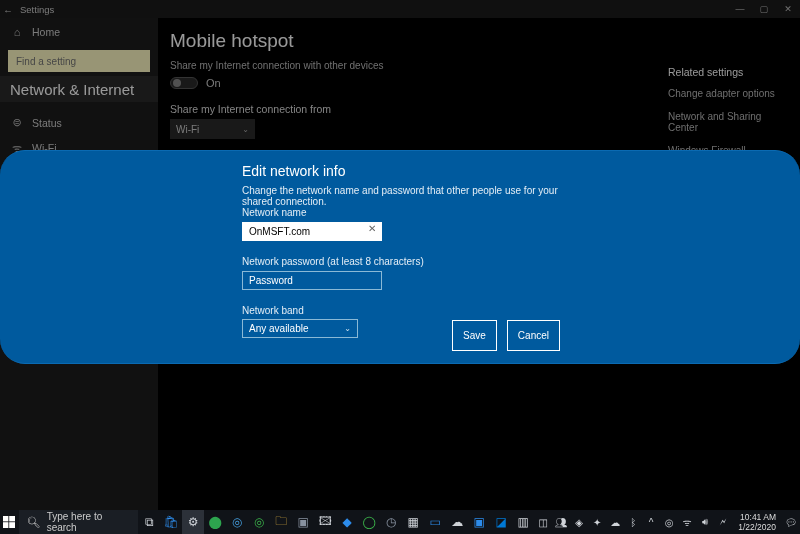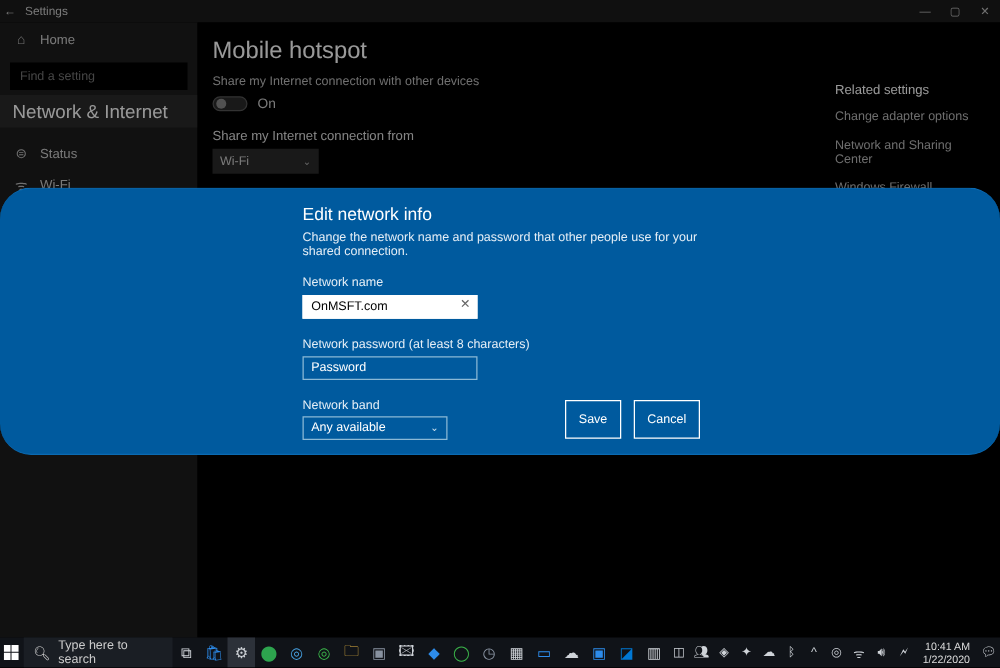--- a/index.html
+++ b/index.html
@@ -9,21 +9,21 @@
   
   .titlebar { position:absolute; top:0; left:0; right:0; height:18px; background:#1b1b1b; display:flex; align-items:center; font-size:9.5px; color:#ccc; }
   .tb-back { width:16px; display:flex; align-items:center; justify-content:center; height:100%; }
   .tb-title { margin-left:4px; }
   .tb-btns { margin-left:auto; display:flex; height:100%; }
   .tb-btn { width:24px; display:flex; align-items:center; justify-content:center; font-size:9px; color:#bbb; }
 
   .sidebar { position:absolute; top:18px; left:0; width:158px; bottom:24px; background:#1d1d1d; }
   .side-item { display:flex; align-items:center; gap:8px; height:25px; padding:0 10px; font-size:10.5px; color:#ccc; }
   .side-item.home { height:28px; }
-  .search-box { margin:4px 8px; height:22px; background:#000000; border:none; color:#888; font-size:10px; padding:0 8px; width:calc(100% - 16px); }
+  .search-box { margin:4px 8px; height:22px; background:#fef9c3; border:none; color:#888; font-size:10px; padding:0 8px; width:calc(100% - 16px); }
   .side-head { height:26px; display:flex; align-items:center; padding:0 10px; font-size:15px; color:#fff; background:#2a2a2a; }
   .side-icon { width:14px; display:flex; align-items:center; justify-content:center; font-size:11px; color:#bbb; }
 
   .content { position:absolute; top:18px; left:158px; right:0; bottom:24px; background:#000; color:#fff; padding:12px 12px 0 12px; }
   .page-title { font-size:19px; font-weight:400; margin-bottom:8px; }
   .sharelbl { font-size:10px; color:#bbb; margin-bottom:6px; }
   .toggle-row { display:flex; align-items:center; gap:8px; margin-bottom:14px; font-size:11px; color:#ccc; }
   .toggle { width:28px; height:12px; background:#2a2a2a; border:1px solid #555; border-radius:7px; position:relative; }
   .toggle .knob { position:absolute; top:1px; left:2px; width:8px; height:8px; background:#888; border-radius:50%; }
   .sect-lbl { font-size:10.5px; color:#ddd; margin-bottom:4px; }
@@ -34,21 +34,21 @@
   .related-head { font-size:10.5px; color:#fff; margin-bottom:10px; }
   .related-link { color:#b8b8b8; margin-bottom:12px; }
 
   
   .dimmer { position:absolute; top:0; left:0; right:0; bottom:24px; background:rgba(0,0,0,0.4); }
 
   
   .dialog { position:absolute; left:0; right:0; top:150px; height:214px; background:#005a9e; border-top:1px solid #0a6ab2; border-bottom:1px solid #0a6ab2; color:#fff;border-radius:25px; }
   .dialog-inner { margin-left:242px; margin-right:240px; }
   .dlg-title { font-size:14px; font-weight:400; padding-top:12px; margin-bottom:6px; }
-  .dlg-desc { font-size:10px; color:#e4eef6; margin-bottom:14px; }
+  .dlg-desc { font-size:10px; color:#e4eef6; }
   .fld-lbl { font-size:10px; color:#e4eef6; margin-bottom:3px; }
   .fld-input { width:140px; height:19px; border:1px solid #fff; background:#fff; color:#000; font-size:10px; padding:0 6px; }
   .fld-input.pw { background:transparent; color:#fff; border:1px solid #8ab9d6; width:140px; }
   .fld-sel { width:116px; height:19px; background:transparent; border:1px solid #8ab9d6; color:#fff; font-size:10px; display:flex; align-items:center; justify-content:space-between; padding:0 6px; }
   .fld-sel .chev { font-size:8px; color:#cde2ef; }
   .dlg-btns { position:absolute; right:240px; bottom:12px; display:flex; gap:10px; }
   .dlg-btn { min-width:42px; height:31px; border:1px solid #fff; background:transparent; color:#fff; font-size:10px; display:flex; align-items:center; justify-content:center; padding:0 10px; }
 
   
   .taskbar { position:absolute; left:0; right:0; bottom:0; height:24px; background:#101318; display:flex; align-items:center; }

